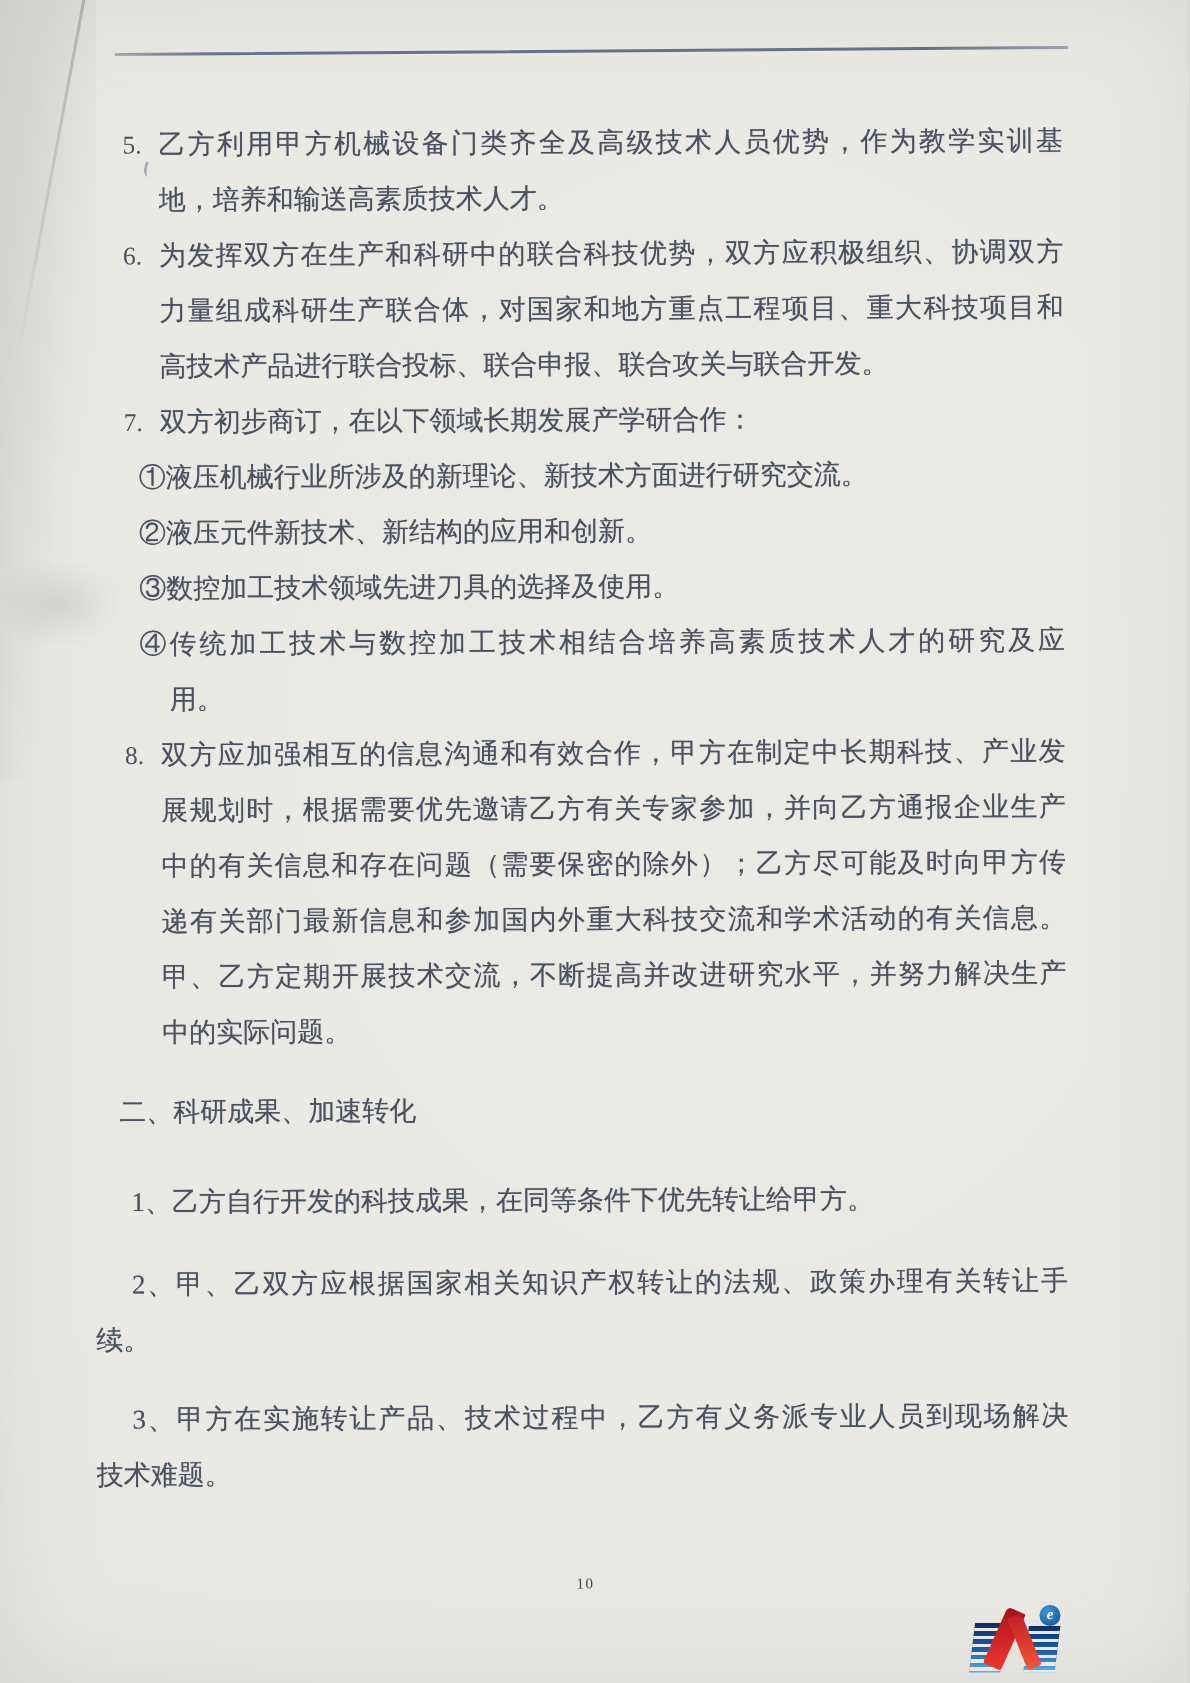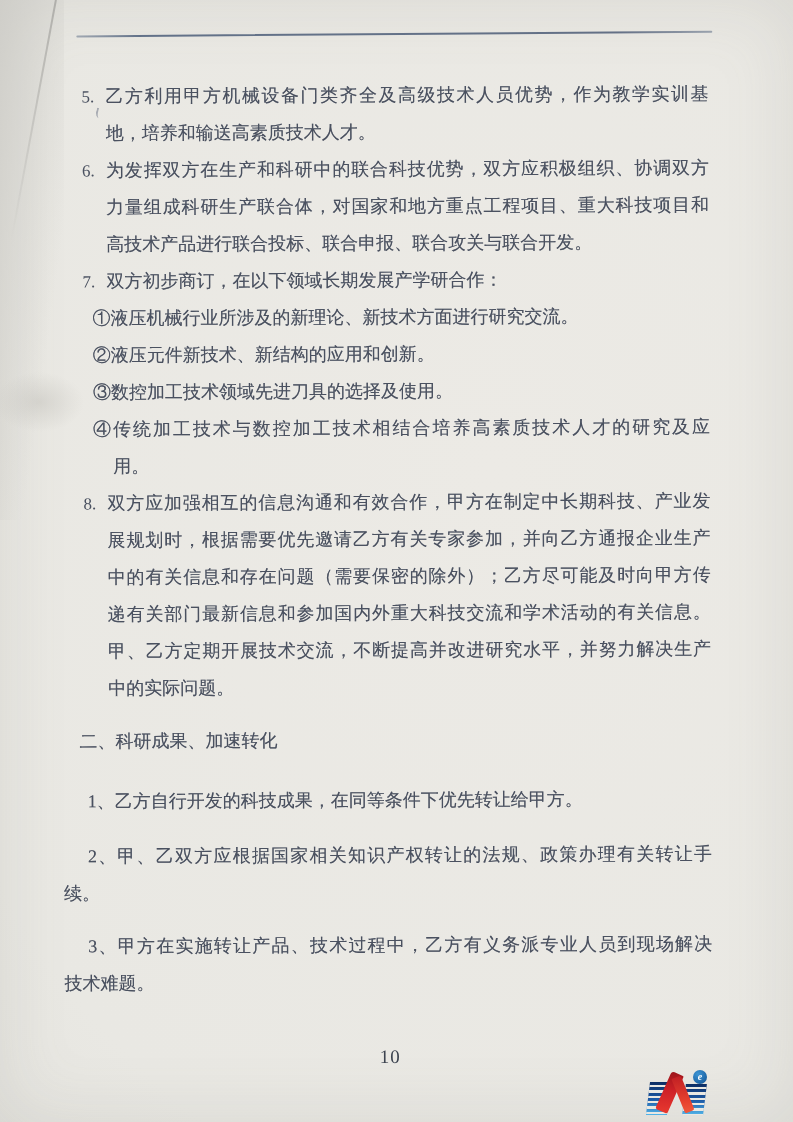--- a/index.html
+++ b/index.html
@@ -50,21 +50,21 @@
   .txt { flex:1; min-width:0; }
   .sub .ln { margin-left:-14px; }
   .sub .ln.wrap { margin-left:6px; }
   .sec { margin-left:-21px; margin-top:16px; }
   .heading { margin-left:16px; }
   .para .ind { text-indent:24px; }
   .p1 { margin-top:23px; }
   .p2 { margin-top:18px; }
   .p3 { margin-top:16px; }
   .footer { position:absolute; left:0; top:1046px; width:793px; text-align:center; }
-  .pagenum { position:relative; left:-9px; font-size:19px; letter-spacing:1px; color:#3d4450; }
+  .pagenum { position:relative; left:-9px; font-size:10px; letter-spacing:1px; color:#3d4450; }
   
   .logo { position:absolute; left:646px; top:1070px; width:64px; height:48px; }
   .lp,.rp {
     position:absolute; bottom:3px; width:21px;
     background-image:
       repeating-linear-gradient(180deg, rgba(233,232,227,0) 0 3.1px, #e9e8e3 3.1px 5.3px),
       linear-gradient(180deg,#0d2d63 0%, #1e5daa 55%, #53b5e9 100%);
     transform:skewX(-7deg);
   }
   .lp { left:2px; height:33px; }

